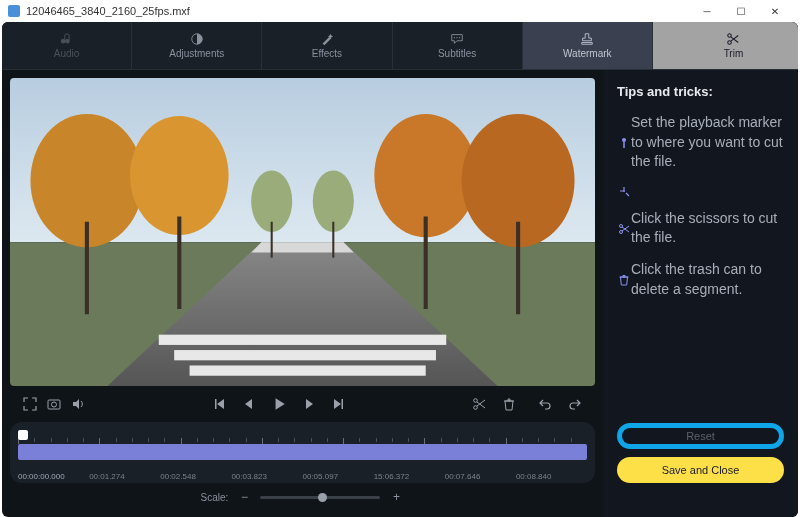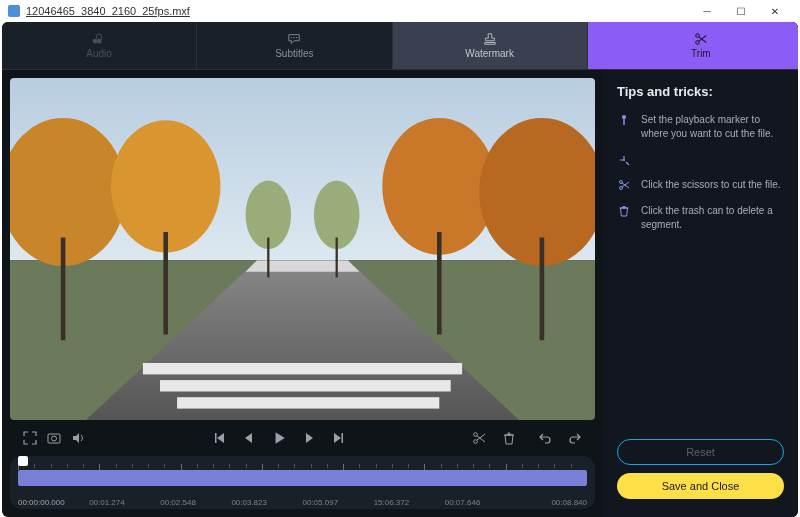--- a/index.html
+++ b/index.html
@@ -1,60 +1,60 @@
 <!DOCTYPE html>
 <html><head>
 <meta charset="utf-8">
 <style>
 * { margin: 0; padding: 0; box-sizing: border-box; font-family: -apple-system, BlinkMacSystemFont, "Segoe UI", Arial, sans-serif; }
 body { background: #ffffff; width: 800px; height: 517px; overflow: hidden; }
 .titlebar { height: 22px; background: #fff; display: flex; align-items: center; padding: 0 8px; font-size: 11px; color: #333; }
 .titlebar-icon { width: 12px; height: 12px; background: #4a90d9; margin-right: 6px; border-radius: 2px; }
-.titlebar-title { flex: 1; text-decoration: underline; }
+.titlebar-title { flex: 1; }
 .winbtns { display: flex; gap: 0; }
 .winbtn { width: 34px; height: 22px; display: flex; align-items: center; justify-content: center; cursor: pointer; font-size: 10px; }
 .app { background: #0f1419; height: 495px; display: flex; flex-direction: column; border-radius: 6px; margin: 0 2px; overflow: hidden; }
 .tabs { display: flex; height: 48px; background: #1a2028; border-bottom: 1px solid #2a3038; }
 .tab { flex: 1; display: flex; flex-direction: column; align-items: center; justify-content: center; color: #8a919d; font-size: 10px; cursor: pointer; border-right: 1px solid #2a3038; position: relative; }
 .tab:last-child { border-right: none; }
 .tab.disabled { color: #4a5058; cursor: default; }
 .tab.highlighted { background: #3a4050; color: #c0c5d0; }
-.tab.active { background: #8b5cf6; color: #1a1a2a; padding-left: 16px; }
+.tab.active { background: #a3a3a3; color: #1a1a2a; padding-left: 16px; }
 .tab-icon { width: 16px; height: 14px; margin-bottom: 2px; display: flex; align-items: center; justify-content: center; }
 .tab-icon svg { width: 16px; height: 14px; }
 .main { flex: 1; display: flex; }
 .left { flex: 1; display: flex; flex-direction: column; padding: 8px; }
 .preview { flex: 1; background: #000; border-radius: 4px; overflow: hidden; position: relative; }
 .preview-img { width: 100%; height: 100%; }
 .controls { height: 28px; display: flex; align-items: center; padding: 0 8px; color: #9aa0aa; margin-top: 4px; }
 .ctrl-btn { width: 24px; height: 24px; display: flex; align-items: center; justify-content: center; cursor: pointer; color: #9aa0aa; }
 .ctrl-spacer { flex: 1; }
 .ctrl-group { display: flex; gap: 6px; }
-.timeline { background: #1a2028; border-radius: 12px; padding: 4px 0 2px 0; margin-top: 4px; }
+.timeline { background: #1a2028; border-radius: 12px; padding: 12px 0 2px 0; margin-top: 4px; }
 .timeline-track { height: 36px; position: relative; margin: 0 8px; }
 .timeline-marker { position: absolute; left: 0; top: -4px; width: 10px; height: 10px; background: #fff; border-radius: 2px; }
 .timeline-bar { position: absolute; top: 10px; left: 0; right: 0; height: 16px; background: #7a80d8; border-radius: 2px; }
 .timeline-ticks { position: absolute; top: 4px; left: 0; right: 0; height: 6px; display: flex; }
 .tick { flex: 1; border-left: 1px solid #4a5058; height: 4px; }
 .tick.major { height: 6px; border-left: 1px solid #6a7078; }
 .timeline-labels { display: flex; font-size: 8px; color: #7a8088; padding: 2px 8px 0 8px; }
 .tl-label { flex: 1; text-align: left; white-space: nowrap; }
 .tl-label:first-child { color: #a0a5b0; }
 .scale-row { height: 24px; display: flex; align-items: center; justify-content: center; gap: 8px; color: #8a919d; font-size: 10px; margin-top: 2px; }
 .scale-slider { width: 120px; height: 3px; background: #3a4048; border-radius: 2px; position: relative; }
 .scale-thumb { position: absolute; left: 48%; top: -3px; width: 9px; height: 9px; background: #9aa0aa; border-radius: 50%; }
 .scale-btn { width: 16px; height: 16px; display: flex; align-items: center; justify-content: center; cursor: pointer; font-size: 12px; }
-.right { width: 195px; background: #12171f; padding: 14px 14px 10px 14px; display: flex; flex-direction: column; }
+.right { width: 195px; background: #12171f; padding: 14px 14px 26px 14px; display: flex; flex-direction: column; }
 .tips-title { color: #e8eaef; font-size: 13px; font-weight: 600; margin-bottom: 14px; }
-.tip { display: flex; gap: 10px; color: #a8aeb8; font-size: 10px; line-height: 1.4; margin-bottom: 12px; }
+.tip { display: flex; color: #a8aeb8; font-size: 14px; line-height: 1.4; margin-bottom: 12px; align-items: center; }
 .tip-icon { width: 14px; flex-shrink: 0; color: #8b92f0; display: flex; justify-content: center; padding-top: 1px; }
 .tip-icon svg { width: 12px; height: 12px; }
 .tips-spacer { flex: 1; }
 .btn { height: 26px; border-radius: 13px; display: flex; align-items: center; justify-content: center; font-size: 11px; cursor: pointer; margin-bottom: 8px; }
-.btn-reset { border: 1px solid #0ea5e9; color: #5a6068; }
+.btn-reset { border: 5px solid #0ea5e9; color: #5a6068; }
 .btn-save { background: #fde047; color: #1a1a2a; }
 </style>
 </head>
 <body>
 
 <div class="titlebar">
   <div class="titlebar-icon"></div>
   <div class="titlebar-title">12046465_3840_2160_25fps.mxf</div>
   <div class="winbtns">
     <div class="winbtn">─</div>
@@ -66,20 +66,37 @@
 <div class="app">
 
   <div class="tabs">
     <div class="tab disabled">
       <div class="tab-icon">
           <svg viewBox="0 0 16 16">
             <path fill="currentColor" d="M6 2v8.5a2.5 2.5 0 1 1-1-2V3h6v7.5a2.5 2.5 0 1 1-1-2V2z"></path>
           </svg>
         </div>
       <span>Audio</span>
+    </div>
+    <div class="tab">
+      <div class="tab-icon">
+          <svg viewBox="0 0 16 16">
+            <circle cx="8" cy="8" r="6" fill="none" stroke="currentColor" stroke-width="1"></circle>
+            <path fill="currentColor" d="M8 2a6 6 0 0 1 0 12z"></path>
+          </svg>
+        </div>
+      <span>Adjustments</span>
+    </div>
+    <div class="tab">
+      <div class="tab-icon">
+          <svg viewBox="0 0 16 16">
+            <path fill="currentColor" d="M3 13l8-8 2 2-8 8zM12 2l1 2 2 1-2 1-1 2-1-2-2-1 2-1z"></path>
+          </svg>
+        </div>
+      <span>Effects</span>
     </div>
     <div class="tab">
       <div class="tab-icon">
           <svg viewBox="0 0 16 16">
             <path fill="none" stroke="currentColor" stroke-width="1" d="M2 3h12v7H8l-3 3v-3H2z"></path>
             <circle cx="5" cy="6.5" r="0.7" fill="currentColor"></circle>
             <circle cx="8" cy="6.5" r="0.7" fill="currentColor"></circle>
             <circle cx="11" cy="6.5" r="0.7" fill="currentColor"></circle>
           </svg>
         </div>
@@ -268,24 +285,32 @@
           <div class="timeline-marker"></div>
         </div>
         <div class="timeline-labels">
           <div class="tl-label">00:00:00.000</div>
           <div class="tl-label">00:01.274</div>
           <div class="tl-label">00:02.548</div>
           <div class="tl-label">00:03.823</div>
           <div class="tl-label">00:05.097</div>
           <div class="tl-label">15:06.372</div>
           <div class="tl-label">00:07.646</div>
-          <div class="tl-label" style="text-align:right">00:08.840</div>
-        </div>
-      </div>
-
+          <div class="tl-label" style="">00:08.840</div>
+        </div>
+      </div>
+
+      <div class="scale-row">
+        <span>Scale:</span>
+        <div class="scale-btn">−</div>
+        <div class="scale-slider">
+            <div class="scale-thumb"></div>
+          </div>
+        <div class="scale-btn">+</div>
+      </div>
     </div>
 
     <div class="right">
       <div class="tips-title">Tips and tricks:</div>
       <div class="tip">
         <div class="tip-icon">
             <svg viewBox="0 0 12 12">
               <circle cx="6" cy="3" r="2" fill="currentColor"></circle>
               <line x1="6" y1="5" x2="6" y2="11" stroke="currentColor" stroke-width="1.5"></line>
             </svg>

